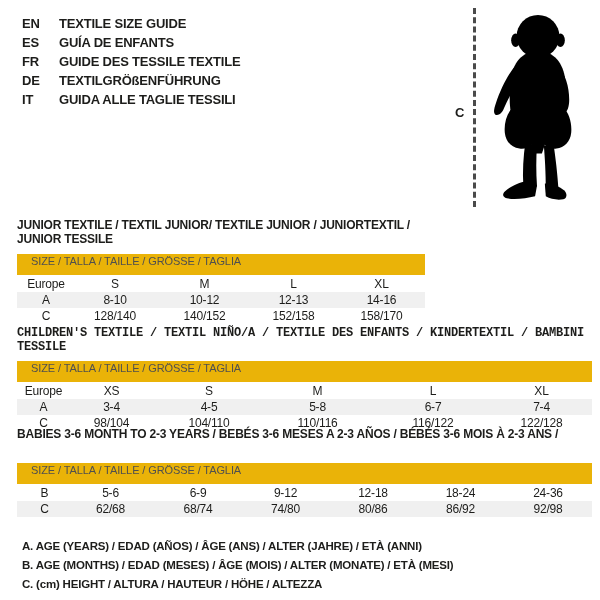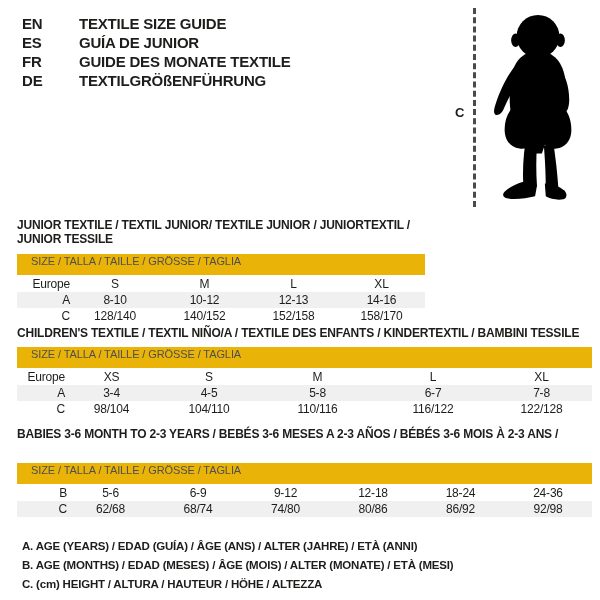--- a/index.html
+++ b/index.html
@@ -6,70 +6,74 @@
   body{
     width:600px;height:600px;background:#ffffff;
     font-family:"Liberation Sans","DejaVu Sans",sans-serif;
     color:#1d1d1b;position:relative;overflow:hidden;
     -webkit-font-smoothing:antialiased;
   }
   .page{position:absolute;inset:0;}
 
   
   .langs{position:absolute;top:14px;left:22px;}
-  .lang-row{display:flex;line-height:19px;font-size:15px;font-weight:bold;letter-spacing:-0.2px;gap:20px;}
+  .lang-row{display:flex;line-height:19px;font-size:13px;font-weight:bold;letter-spacing:-0.2px;}
   .lang-row .code{width:37px;flex:0 0 37px;}
 
   
   .dash-line{position:absolute;left:473px;top:8px;height:199px;width:0;border-left:3px dashed #4a4a4a;}
   .c-label{position:absolute;left:455px;top:105px;font-size:13px;font-weight:bold;}
   .toddler{position:absolute;left:487px;top:10px;width:102px;height:200px;}
 
   
   .sect{position:absolute;left:17px;}
   .sect-title{font-size:12px;font-weight:bold;line-height:14px;letter-spacing:-0.2px;margin:0 0 8px 0;}
   .sect1{top:218px;width:408px;}
   .sect2{top:326px;width:575px;}
-  .sect2 .sect-title{margin-bottom:7px;}
+  .sect2 .sect-title{margin-bottom:7px;font-family:Liberation Mono, monospace;}
   .sect3{top:425px;width:575px;}
   .sect3 .sect-title{line-height:18px;margin-bottom:20px;}
   .size-bar{
     background:#eab308;color:#4f4f4f;font-size:11px;line-height:15px;height:21px;
     padding-left:14px;letter-spacing:-0.1px;margin-bottom:1px;
   }
   table{border-collapse:collapse;table-layout:fixed;width:100%;}
   td,th{font-size:12px;font-weight:normal;height:16px;padding:0;letter-spacing:-0.2px;}
-  th{text-align:right;padding-left:5px;}
+  th{text-align:center;padding-left:5px;}
   td{text-align:center;}
   tr.stripe{background:#f0f0f0;}
 
   
   .notes{position:absolute;top:537px;left:22px;font-size:11.5px;font-weight:bold;line-height:19px;letter-spacing:-0.2px;}
 </style>
 </head>
 <body>
 
 <div class="page">
 
   <div class="langs">
     <div class="lang-row">
       <span class="code">EN</span>
       <span class="val">TEXTILE SIZE GUIDE</span>
     </div>
     <div class="lang-row">
       <span class="code">ES</span>
-      <span class="val">GUÍA DE JUNIOR</span>
+      <span class="val">GUÍA DE ENFANTS</span>
     </div>
     <div class="lang-row">
       <span class="code">FR</span>
-      <span class="val">GUIDE DES MONATE TEXTILE</span>
+      <span class="val">GUIDE DES TESSILE TEXTILE</span>
     </div>
     <div class="lang-row">
       <span class="code">DE</span>
       <span class="val">TEXTILGRÖßENFÜHRUNG</span>
+    </div>
+    <div class="lang-row">
+      <span class="code">IT</span>
+      <span class="val">GUIDA ALLE TAGLIE TESSILI</span>
     </div>
   </div>
 
   <span class="c-label">C</span>
   <div class="dash-line"></div>
   <svg class="toddler" viewBox="0 0 100 205" xmlns="http://www.w3.org/2000/svg">
     <g fill="#000000">
       <circle cx="50" cy="27" r="22"></circle>
       <ellipse cx="27" cy="31" rx="4.5" ry="7"></ellipse>
       <ellipse cx="73" cy="31" rx="4.5" ry="7"></ellipse>
@@ -141,21 +145,21 @@
         <td>M</td>
         <td>L</td>
         <td>XL</td>
       </tr>
       <tr class="stripe">
         <th>A</th>
         <td>3-4</td>
         <td>4-5</td>
         <td>5-8</td>
         <td>6-7</td>
-        <td>7-8</td>
+        <td>7-4</td>
       </tr>
       <tr>
         <th>C</th>
         <td>98/104</td>
         <td>104/110</td>
         <td>110/116</td>
         <td>116/122</td>
         <td>122/128</td>
       </tr>
     </tbody>
@@ -194,18 +198,18 @@
         <td>74/80</td>
         <td>80/86</td>
         <td>86/92</td>
         <td>92/98</td>
       </tr>
     </tbody>
       </table>
   </div>
 
   <div class="notes">
-    <div>A. AGE (YEARS) / EDAD (GUÍA) / ÂGE (ANS) / ALTER (JAHRE) / ETÀ (ANNI)</div>
+    <div>A. AGE (YEARS) / EDAD (AÑOS) / ÂGE (ANS) / ALTER (JAHRE) / ETÀ (ANNI)</div>
     <div>B. AGE (MONTHS) / EDAD (MESES) / ÂGE (MOIS) / ALTER (MONATE) / ETÀ (MESI)</div>
     <div>C. (cm) HEIGHT / ALTURA / HAUTEUR / HÖHE / ALTEZZA</div>
   </div>
 
 </div>
 
 </body></html>

